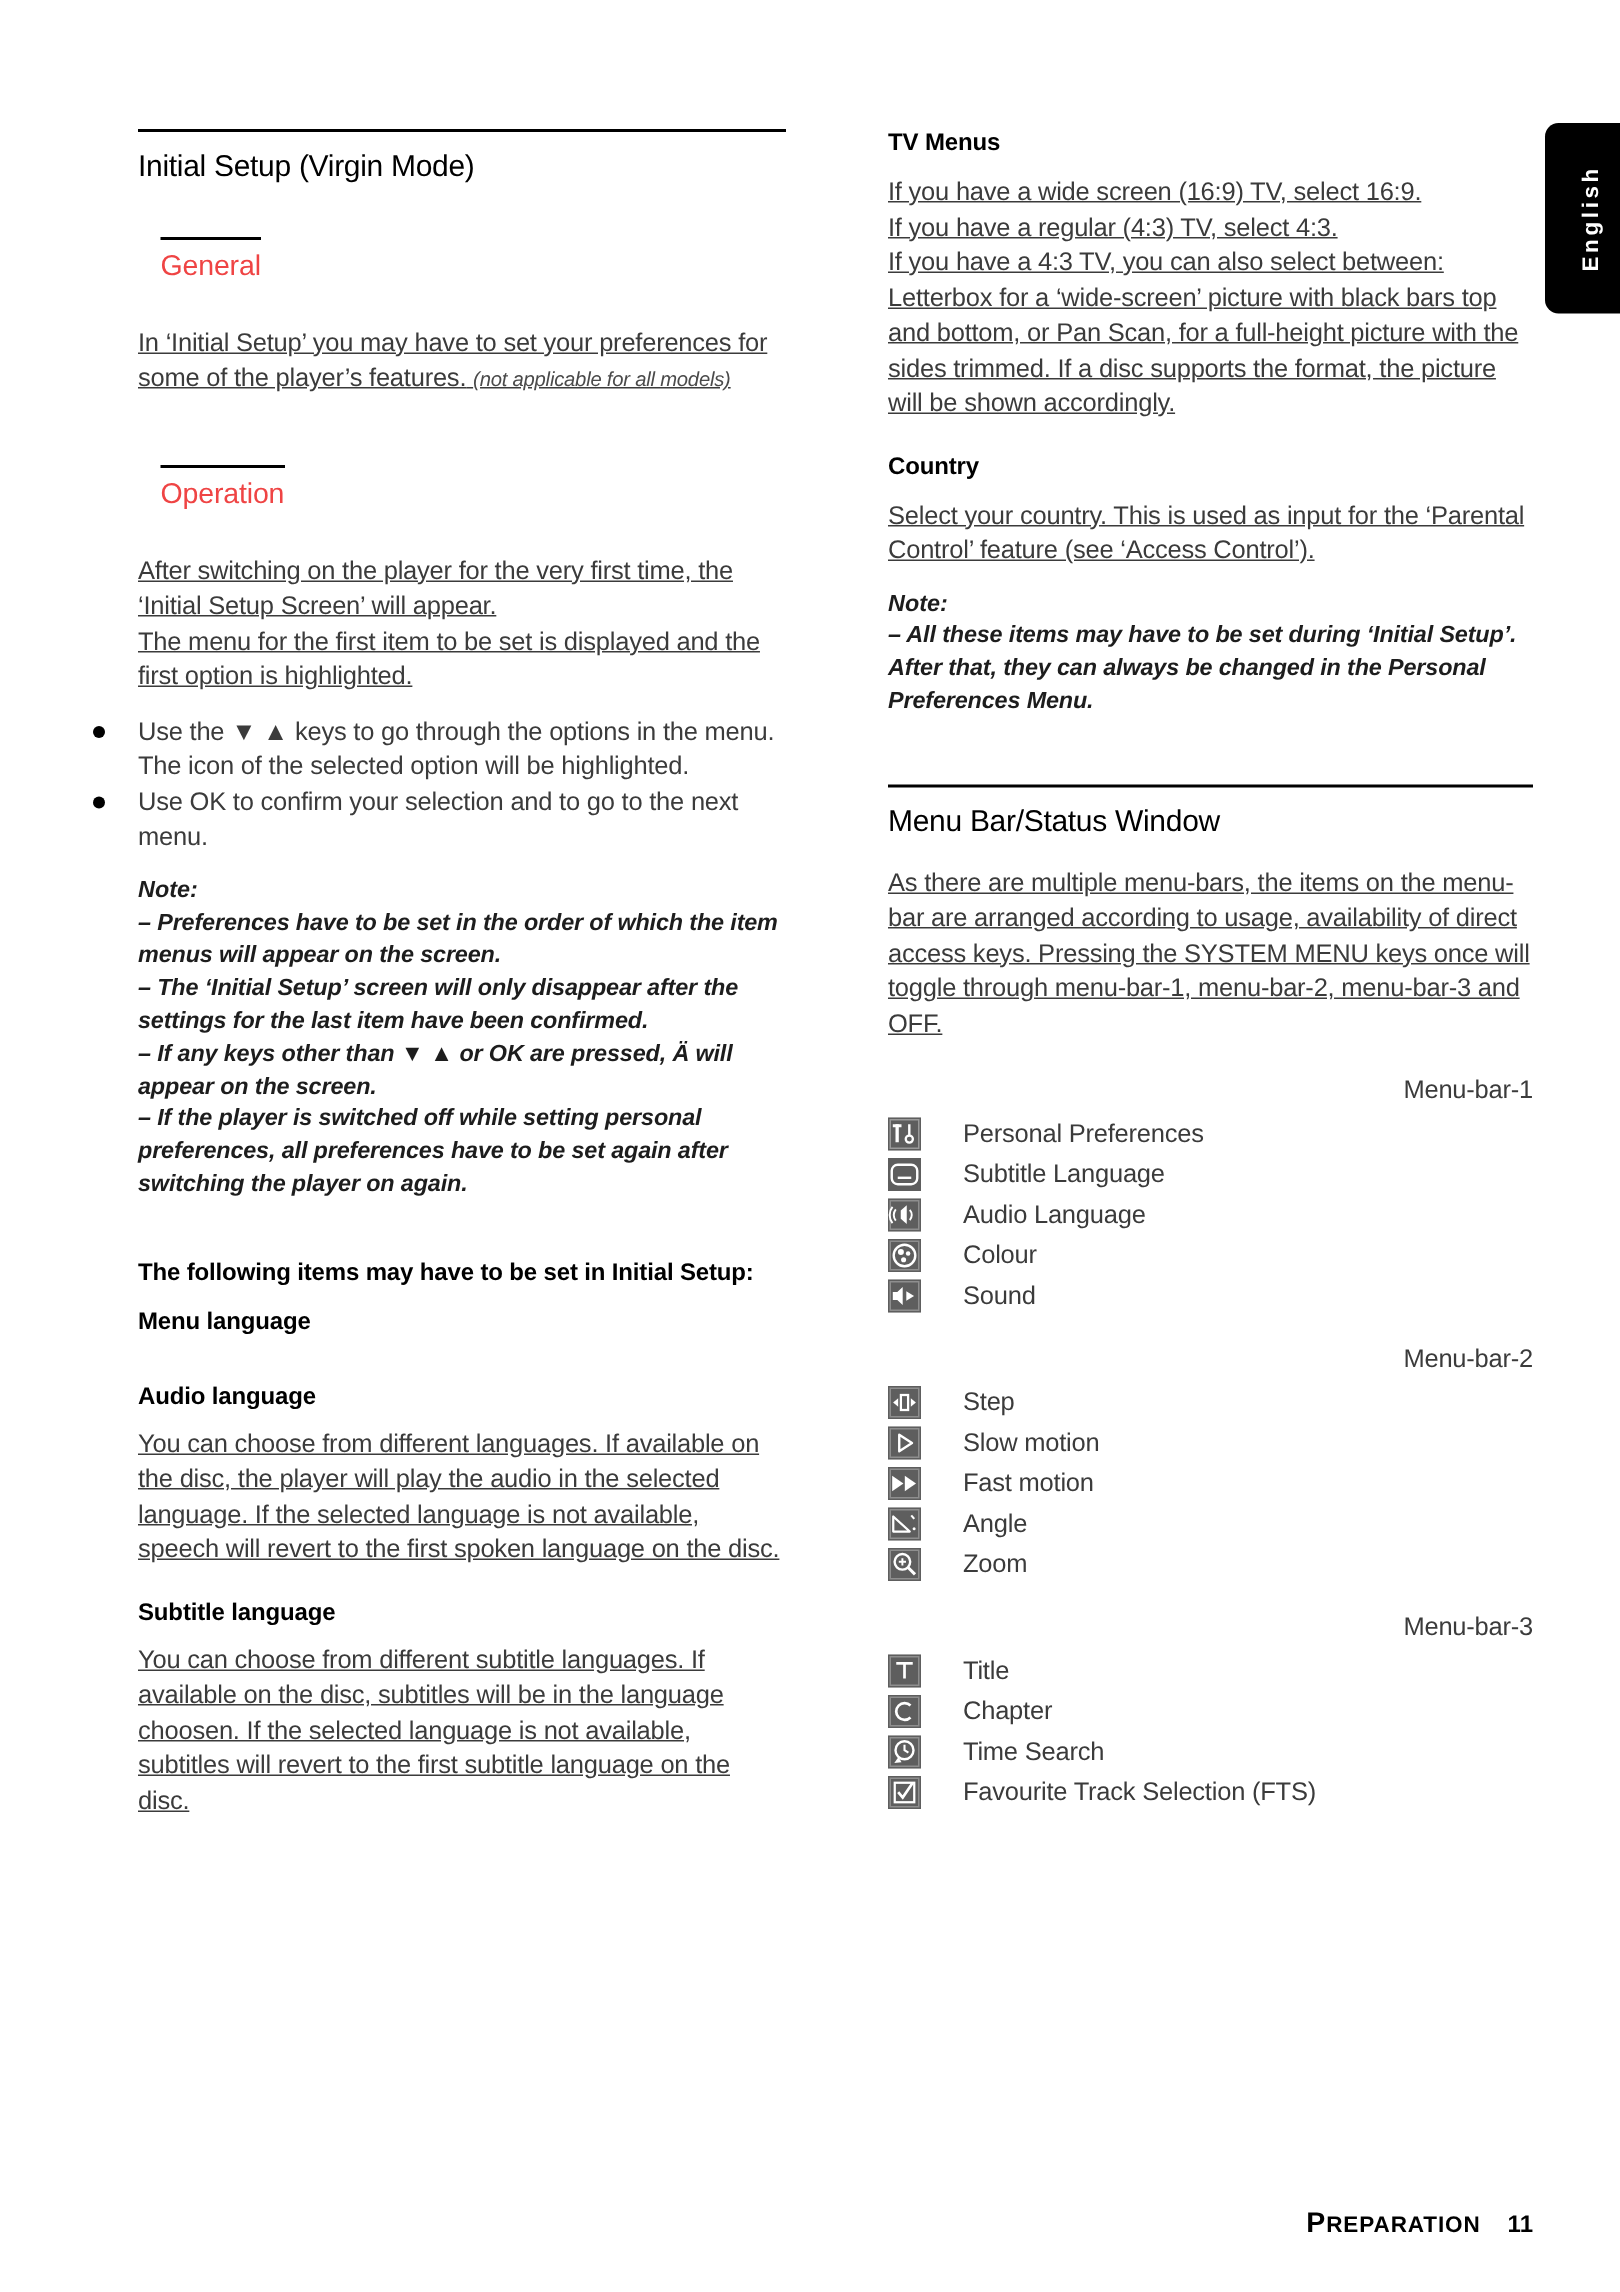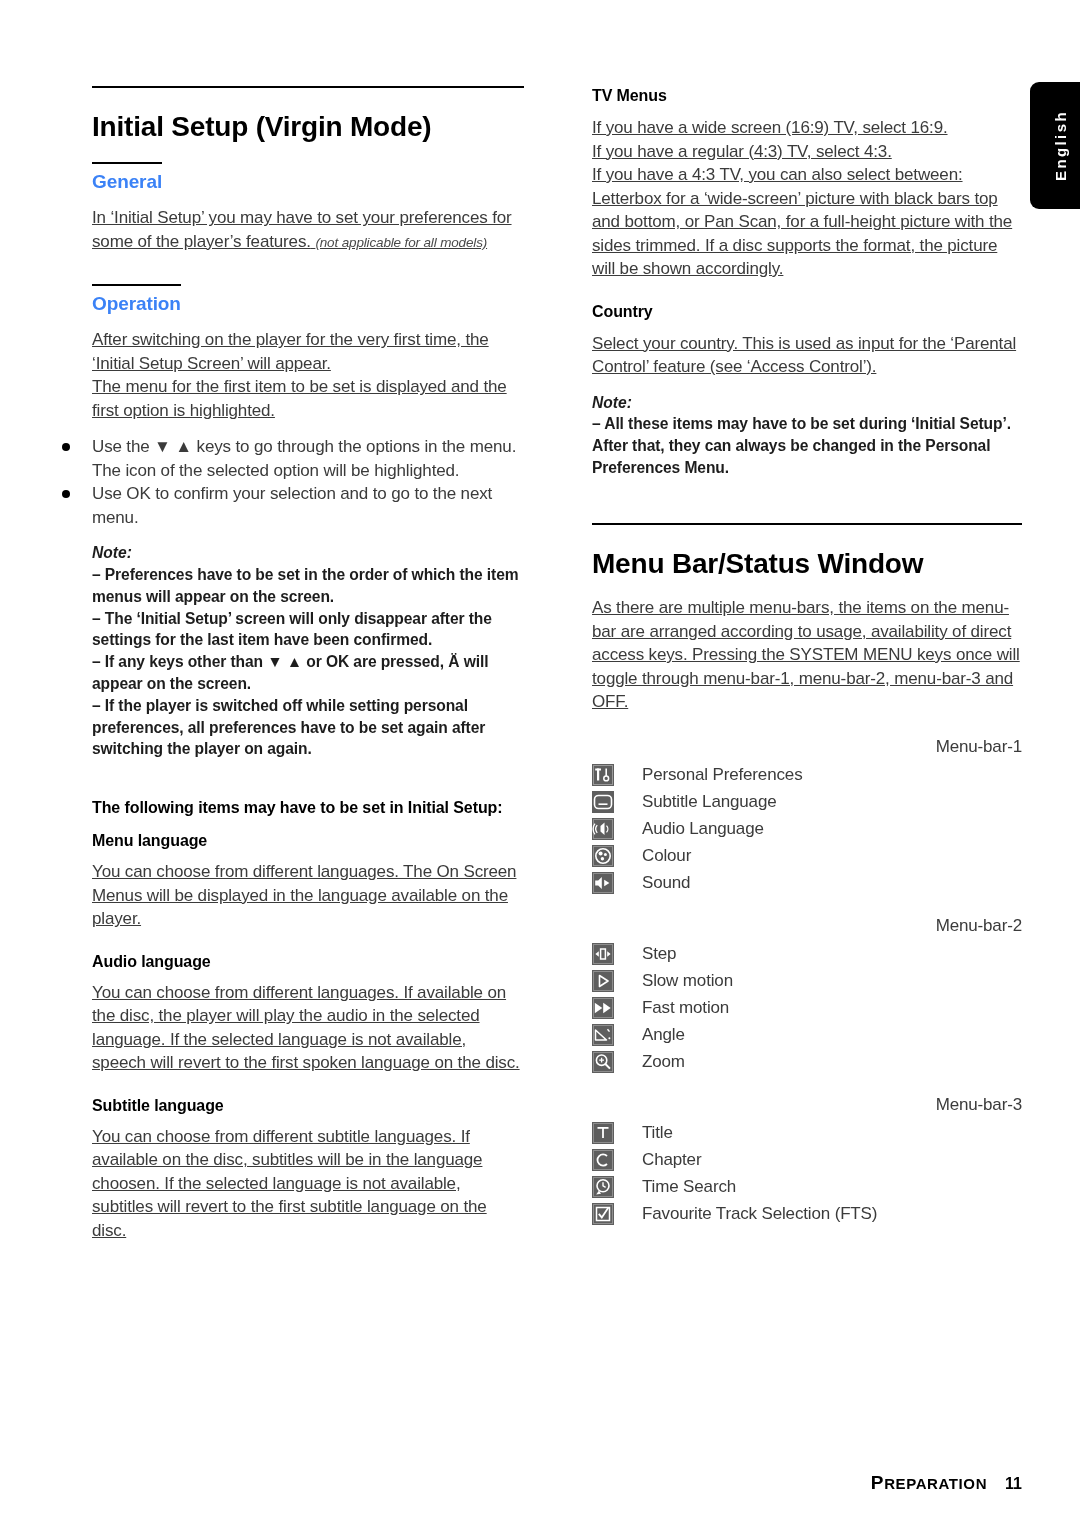--- a/index.html
+++ b/index.html
@@ -52,34 +52,34 @@
   
   .col {
     position: absolute;
     top: 86px;
   }
   .col-left  { left: 92px;  width: 432px; }
   .col-right { left: 592px; width: 430px; }
 
   
   h1.title {
-    font-size: 28px;
-    font-weight: bold;
+    font-size: 20px;
+    font-weight: normal;
     color: #000000;
     margin: 0;
-    padding-top: 24px;
+    padding-top: 13px;
     border-top: 2.4px solid #000000;
     letter-spacing: -0.2px;
     line-height: 1.05;
   }
   h2.sub {
     font-size: 19px;
-    font-weight: bold;
-    color: #3b82f6;
-    margin: 0;
+    font-weight: normal;
+    color: #ef4444;
+    margin: 15px;
     padding-top: 8px;
     border-top: 2.2px solid #000000;
     display: inline-block;
     line-height: 1.1;
     letter-spacing: -0.1px;
   }
   h3.minor {
     font-size: 16px;
     font-weight: bold;
     color: #000000;
@@ -137,20 +137,21 @@
     border-radius: 50%;
     background: #000000;
   }
   ul.bullets li + li { margin-top: 0px; }
 
   
   .dash-item {
     display: block;
     font-size: 15.6px;
     line-height: 21.8px;
+    font-style: italic;
     font-weight: bold;
     color: #1d1d1d;
     letter-spacing: -0.1px;
   }
 
   
   .menubar-label {
     font-size: 17px;
     line-height: 25px;
     color: #3b3b3b;
@@ -248,21 +249,20 @@
     <div class="dash-item">–  If the player is switched off while setting personal preferences, all preferences have to be set again after switching the player on again.</div>
 
     <div class="spacer-xl"></div>
 
     <h3 class="minor">The following items may have to be set in Initial Setup:</h3>
 
     <div class="spacer-sm"></div>
 
     <h3 class="minor">Menu language</h3>
     <div style="height:9px"></div>
-    <p class="body">You can choose from different languages. The On Screen Menus will be displayed in the language available on the player.</p>
 
     <div class="spacer-md"></div>
 
     <h3 class="minor">Audio language</h3>
     <div style="height:9px"></div>
     <p class="body">You can choose from different languages. If available on the disc, the player will play the audio in the selected language. If the selected language is not available, speech will revert to the first spoken language on the disc.</p>
 
     <div class="spacer-md"></div>
 
     <h3 class="minor">Subtitle language</h3>

